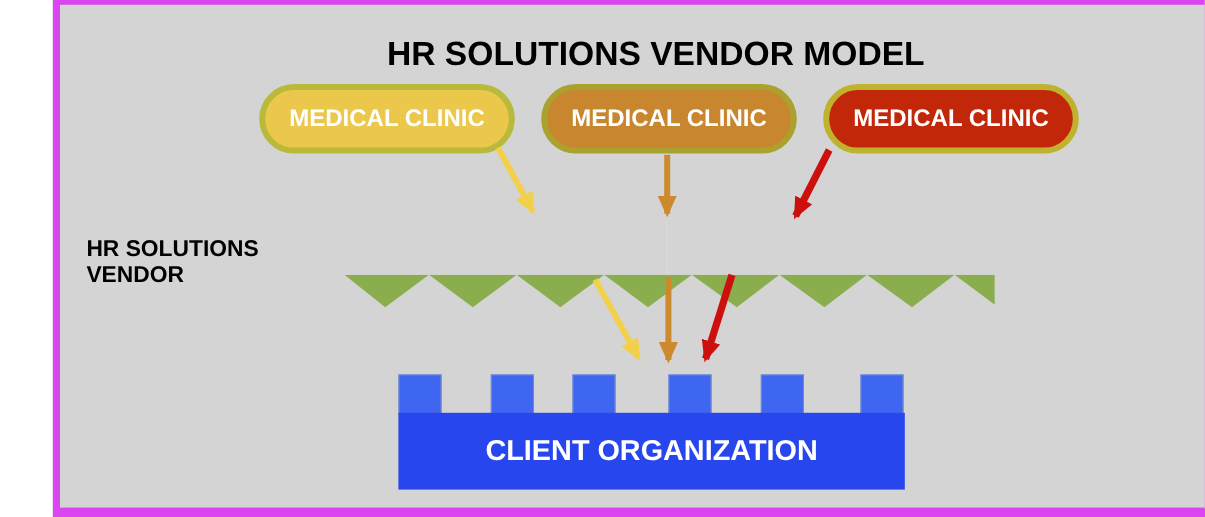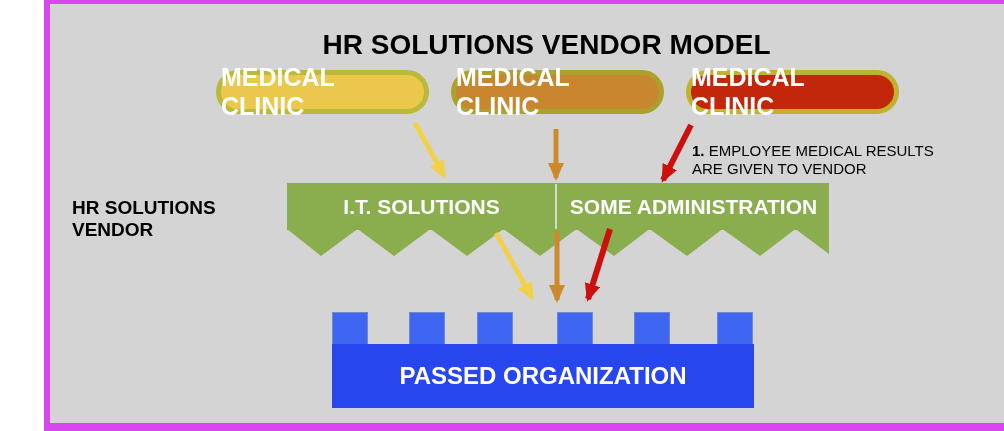--- a/index.html
+++ b/index.html
@@ -3,23 +3,23 @@
 <meta charset="utf-8">
 <style>
   html,body{margin:0;padding:0;background:#ffffff;}
   body{font-family:"Liberation Sans","DejaVu Sans",sans-serif;}
   #stage{position:relative;width:1004px;height:431px;background:#d946ef;overflow:hidden;margin-left:44px;}
   #panel{position:absolute;left:6px;top:4px;width:993px;height:419px;background:#d4d4d4;}
 
   .title{position:absolute;left:6px;top:29px;width:993px;text-align:center;
          font-size:28px;font-weight:bold;color:#000;letter-spacing:0px;}
 
-  .pill{position:absolute;top:70px;width:213px;height:44px;box-sizing:border-box;
+  .pill{position:absolute;top:70px;width:213px;height:58px;box-sizing:border-box;
         border-radius:29px;border:5px solid;display:flex;align-items:center;justify-content:center;
-        color:#fff;font-weight:bold;font-size:25px;}
+        color:#fff;font-weight:bold;font-size:20px;}
   .pill1{left:172px;background:#ebc84c;border-color:#b9b93b;}
   .pill2{left:407px;background:#c8872e;border-color:#aaa12f;}
   .pill3{left:642px;background:#c12708;border-color:#bfb22e;}
 
   .side-label{position:absolute;left:28px;top:197px;width:212px;text-align:left;
               font-size:19px;font-weight:bold;color:#000;}
 
   .vendor-bar{position:absolute;left:243px;top:183px;width:542px;height:47px;background:#8aad4e;}
   .vendor-cell{position:absolute;top:0;height:47px;line-height:47px;text-align:center;
                color:#fff;font-weight:bold;font-size:21px;}
@@ -53,41 +53,36 @@
   </div>
   <div class="pill pill2">
     <span>MEDICAL CLINIC</span>
   </div>
   <div class="pill pill3">
     <span>MEDICAL CLINIC</span>
   </div>
 
   <div class="side-label">HR SOLUTIONS VENDOR</div>
 
-  <div class="vendor-bar">
-    <div class="vendor-cell cell-left">I.T. SOLUTIONS</div>
-    <div class="vendor-cell cell-right">SOME ADMINISTRATION</div>
-  </div>
   <div class="vendor-divider"></div>
 
   <svg class="zigzag" width="542" height="28" viewBox="0 0 542 28">
     <polygon points="0,0 542,0 542,25 508.5,0 473,27 435.5,0 400,27 362.5,0 327,27 289.5,0 253,27 216.5,0 180,27 143.5,0 107,27 70.5,0 34,27" fill="#8aad4e"></polygon>
   </svg>
 
-  <div class="annotation anno-1"><b>1.</b> <span>EMPLOYEE MEDICAL RESULTS ARE GIVEN TO VENDOR</span></div>
 
 
   <div class="tooth" style="left:288px;"></div>
   <div class="tooth" style="left:365px;"></div>
   <div class="tooth" style="left:433px;"></div>
   <div class="tooth" style="left:513px;"></div>
   <div class="tooth" style="left:590px;"></div>
   <div class="tooth" style="left:673px;"></div>
   <div class="client-body">
-    <span>PASSED ORGANIZATION</span>
+    <span>CLIENT ORGANIZATION</span>
   </div>
 
   <svg class="arrows" width="1004" height="431" viewBox="0 0 1004 431">
     <defs>
       <marker id="head-y" markerUnits="userSpaceOnUse" markerWidth="20" markerHeight="18" refX="15" refY="8" orient="auto">
         <path d="M0,0 L18,8 L0,16 Z" fill="#f3d049"></path>
       </marker>
       <marker id="head-o" markerUnits="userSpaceOnUse" markerWidth="20" markerHeight="18" refX="15" refY="8" orient="auto">
         <path d="M0,0 L18,8 L0,16 Z" fill="#cc8a2d"></path>
       </marker>

